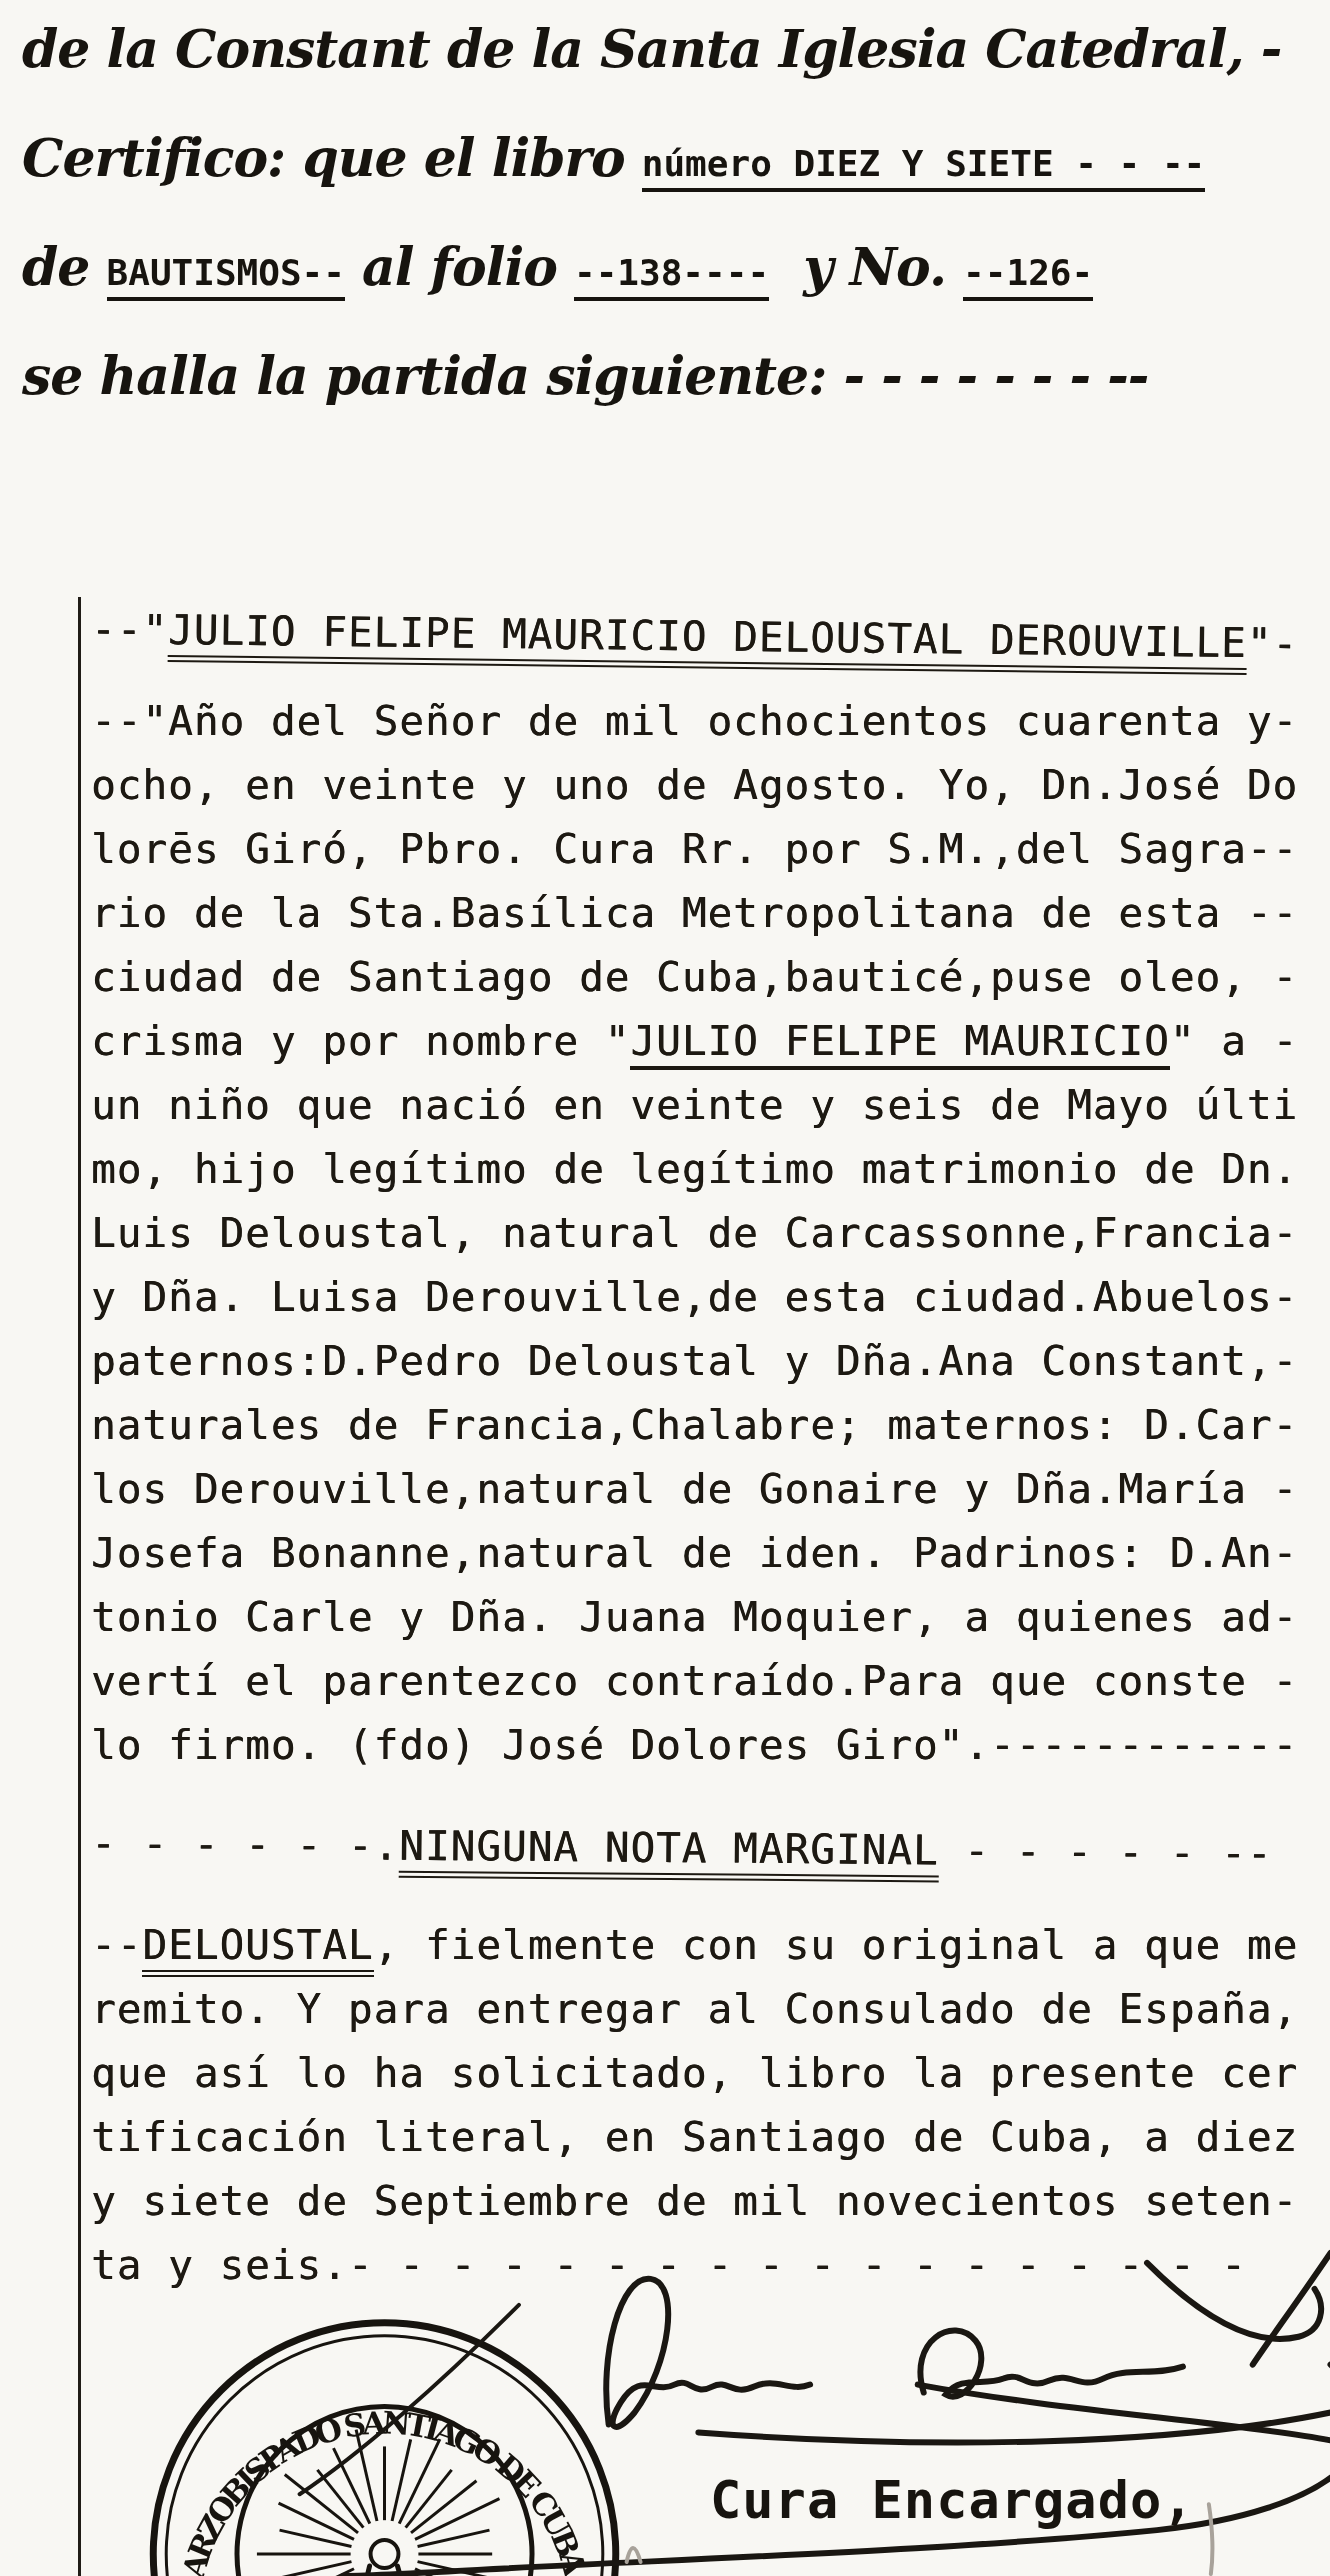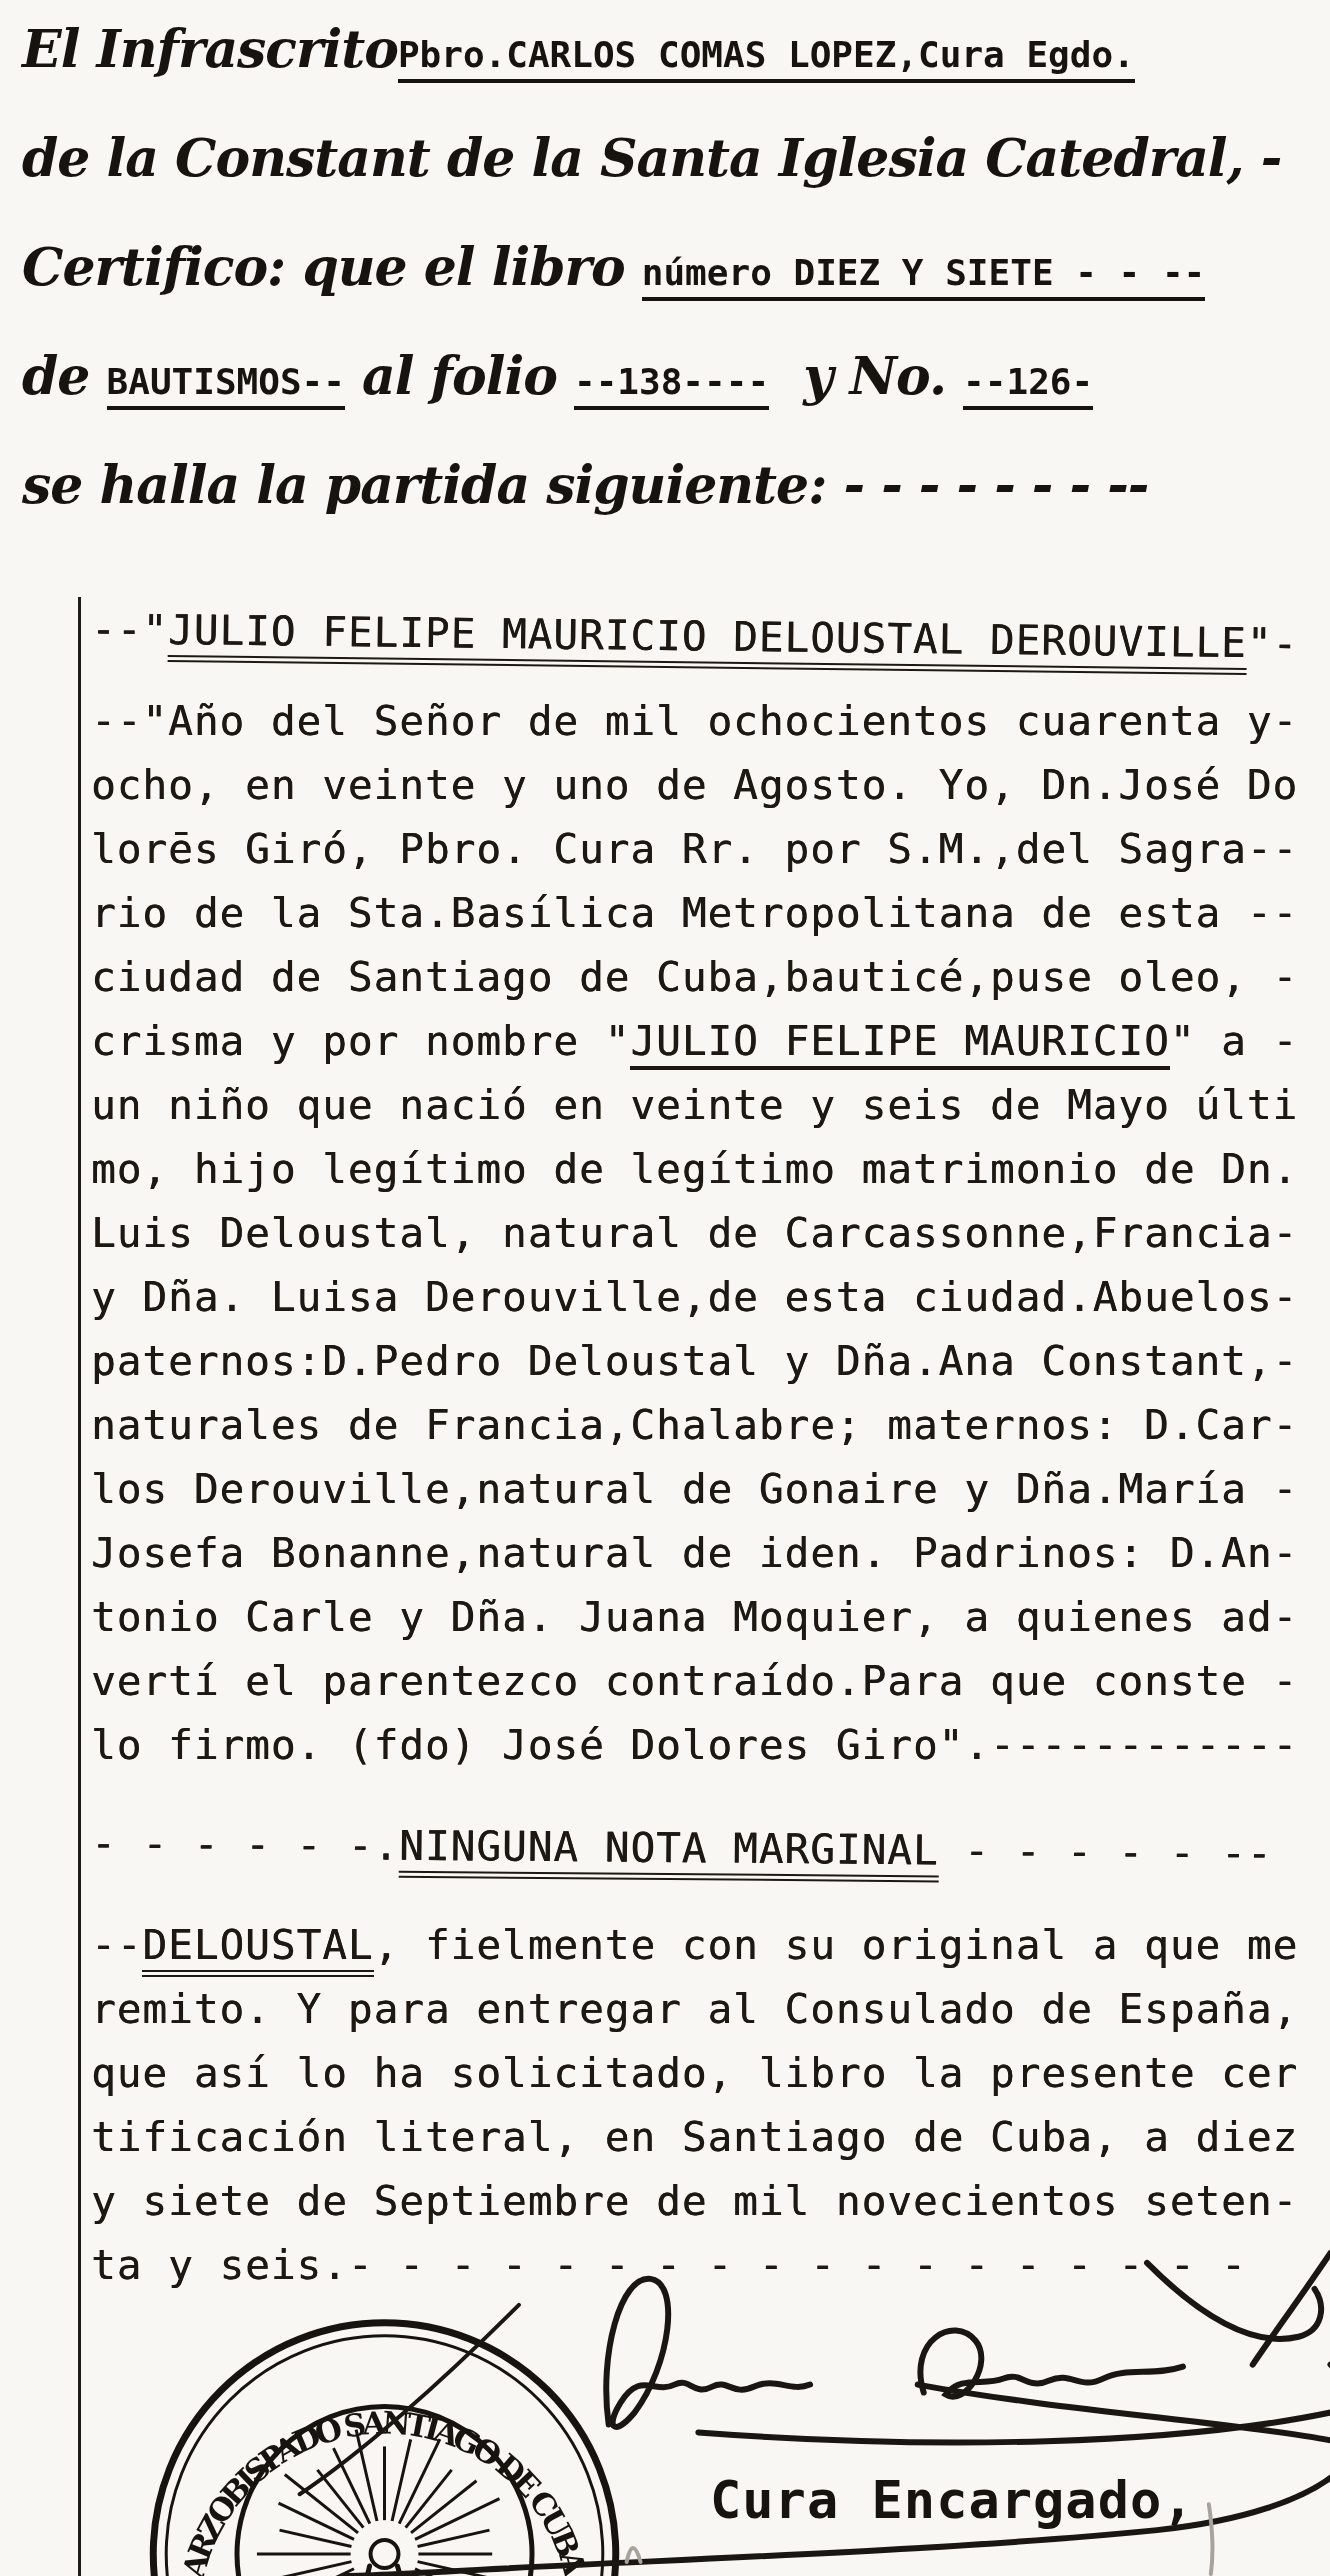--- a/index.html
+++ b/index.html
@@ -57,21 +57,20 @@
     font-size:52px;letter-spacing:1px;font-weight:bold;
     color:#17140f;white-space:pre;
   }
 </style>
 </head>
 <body>
 
 <div class="page">
 
   <div class="letterhead">
-      <div class="letterhead-line"><span class="script">El Infrascrito</span><span class="typed u">Pbro.CARLOS COMAS LOPEZ,Cura Egdo.</span></div>
       <div class="letterhead-line"><span class="script">de la Constant de la Santa Iglesia Catedral, -</span></div>
       <div class="letterhead-line"><span class="script">Certifico: que el libro </span><span class="typed u">número DIEZ Y SIETE - - --</span></div>
       <div class="letterhead-line"><span class="script">de </span><span class="typed u">BAUTISMOS--</span><span class="script"> al folio </span><span class="typed u">--138----</span><span class="script">  y No. </span><span class="typed u">--126-</span></div>
       <div class="letterhead-line"><span class="script">se halla la partida siguiente: - - - - - - - --</span></div>
     </div>
 
   <div class="body-text">
       <div class="body-line title-line"><span>--"</span><span class="u">JULIO FELIPE MAURICIO DELOUSTAL DEROUVILLE</span><span>"-</span></div>
       <div class="body-line"><span>--"Año del Señor de mil ochocientos cuarenta y-</span></div>
       <div class="body-line"><span>ocho, en veinte y uno de Agosto. Yo, Dn.José Do</span></div>

